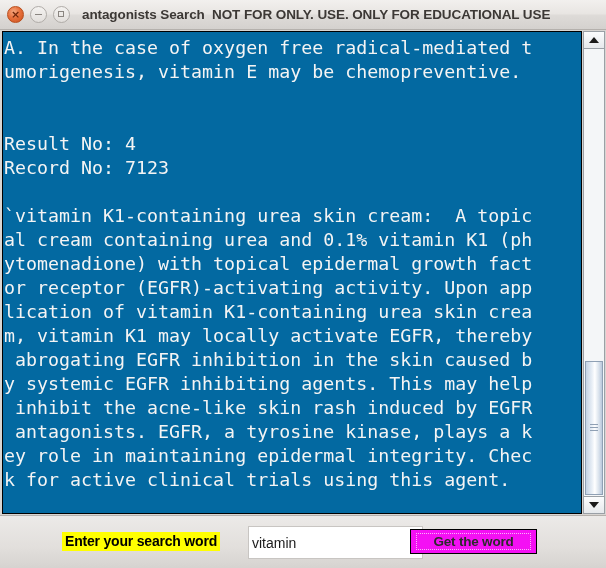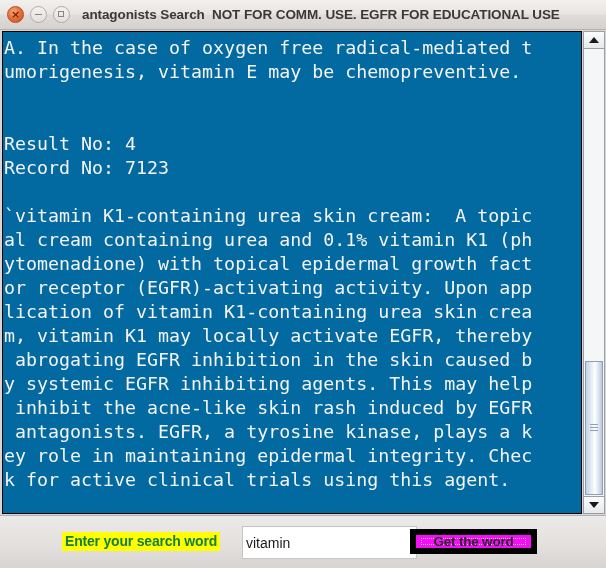--- a/index.html
+++ b/index.html
@@ -197,51 +197,51 @@
     box-sizing: border-box;
   }
   #search-label {
     position: absolute;
     left: 62px;
     top: 532px;
     height: 19px;
     line-height: 19px;
     padding: 0 3px;
     background: #ffff00;
-    color: #15803d;
+    color: #000000;
     font-size: 14px;
     font-weight: bold;
     font-family: "Liberation Sans", sans-serif;
     white-space: nowrap;
     letter-spacing: -0.2px;
   }
   #search-input {
     position: absolute;
-    left: 242px;
+    left: 248px;
     top: 526px;
     width: 175px;
     height: 33px;
     background: #ffffff;
     border: 1px solid #c8c5c2;
     box-sizing: border-box;
     padding: 1px 0 0 3px;
     font-family: "Liberation Sans", sans-serif;
     font-size: 14px;
     color: #1a1a1a;
     line-height: 17px;
     outline: none;
   }
   #get-word-button {
     position: absolute;
     left: 410px;
     top: 529px;
     width: 127px;
     height: 25px;
     background: #f410f4;
-    border: 6px solid #000000;
+    border: 1px solid #000000;
     box-sizing: border-box;
     padding: 0;
     cursor: pointer;
     display: flex;
     align-items: center;
     justify-content: center;
   }
   #get-word-button .focus-ring {
     position: absolute;
     left: 5px; right: 5px; top: 3px; bottom: 3px;
@@ -266,21 +266,21 @@
   <div id="titlebar">
     <div class="ctrl close">
       <span class="glyph">×</span>
     </div>
     <div class="ctrl min">
       <span class="dash"></span>
     </div>
     <div class="ctrl max">
       <span class="sq"></span>
     </div>
-    <div id="title-text"><span>antagonists Search</span>&nbsp;&nbsp;<span>NOT FOR COMM. USE.  EGFR FOR EDUCATIONAL USE</span></div>
+    <div id="title-text"><span>antagonists Search</span>&nbsp;&nbsp;<span>NOT FOR ONLY. USE.  ONLY FOR EDUCATIONAL USE</span></div>
   </div>
 
   <div id="text-pane">
     <pre id="text-body">A. In the case of oxygen free radical-mediated t
 umorigenesis, vitamin E may be chemopreventive.
 
 
 Result No: 4
 Record No: 7123
 

